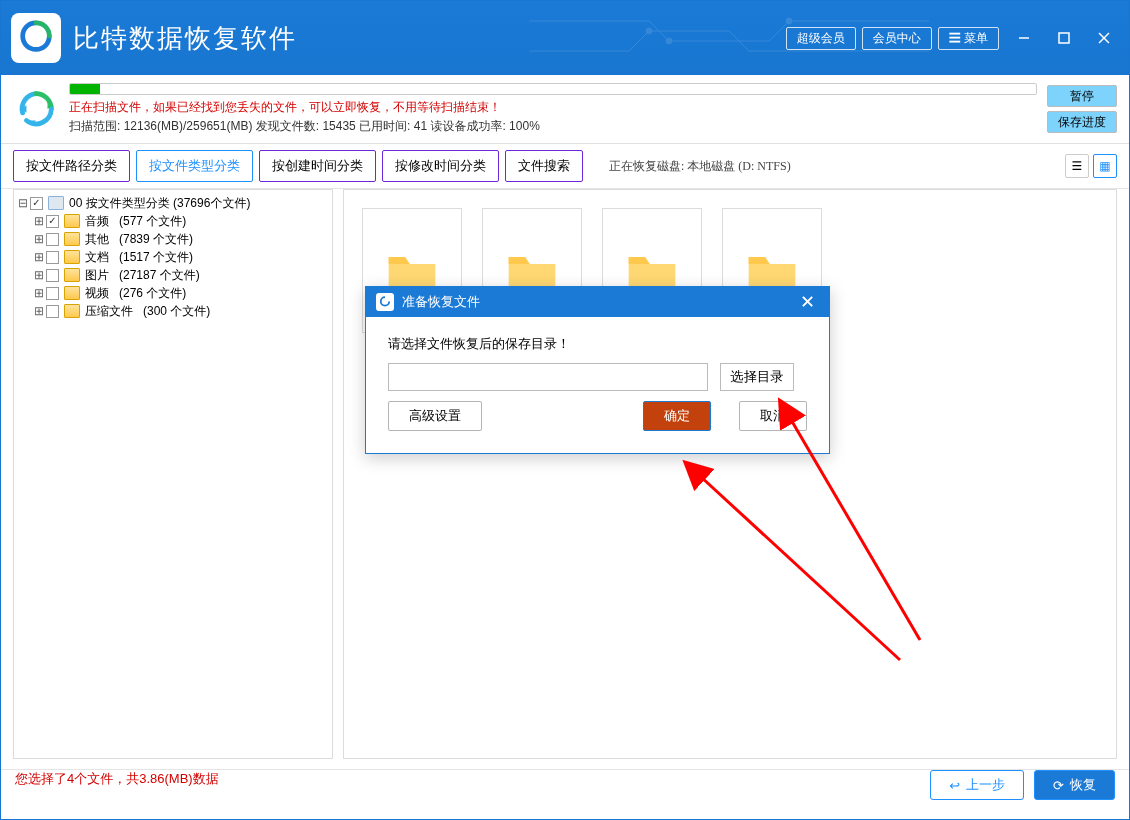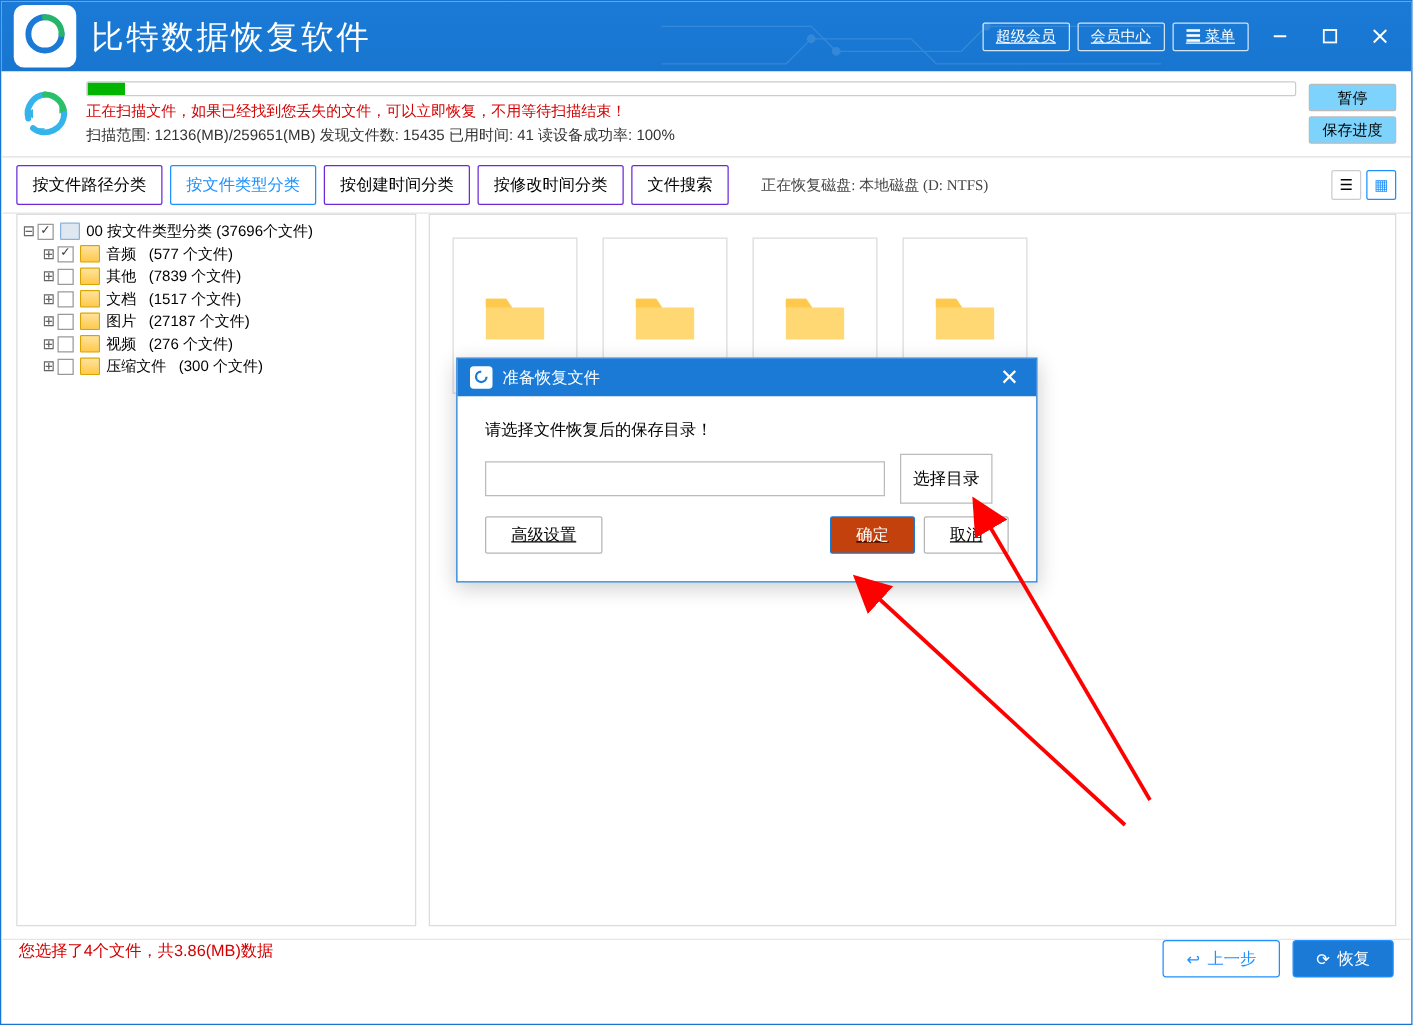--- a/index.html
+++ b/index.html
@@ -1,25 +1,25 @@
 <!DOCTYPE html>
 <html><head>
 <meta charset="utf-8">
 <style>
 * { box-sizing: border-box; margin: 0; padding: 0; }
 html, body { width: 1130px; height: 820px; overflow: hidden; font-family: "Microsoft YaHei", Arial, sans-serif; font-size: 12px; background: #fff; }
 body { border: 1px solid #1876d0; }
 
 
-.titlebar { height: 56px; background: linear-gradient(#1a7ad6,#1876d0); display: flex; align-items: center; padding: 0 10px; color: #fff; position: relative; }
+.titlebar { height: 74px; background: linear-gradient(#1a7ad6,#1876d0); display: flex; align-items: center; padding: 0 10px; color: #fff; position: relative; }
 .titlebar .logo { width: 50px; height: 50px; background: #fff; border-radius: 8px; display: flex; align-items: center; justify-content: center; margin-right: 12px; }
 .titlebar .logo svg { width: 38px; height: 38px; }
 .titlebar .apptitle { font-size: 26px; letter-spacing: 2px; }
 .titlebar .right { margin-left: auto; display: flex; gap: 6px; align-items: center; }
-.titlebar .pill { border: 1px solid rgba(255,255,255,.8); padding: 2px 10px; font-size: 12px; border-radius: 2px; cursor: pointer; color:#fff;text-decoration:underline; }
+.titlebar .pill { border: 1px solid rgba(255,255,255,.8); padding: 2px 10px; font-size: 12px; border-radius: 2px; cursor: pointer; color:#fff; }
 .titlebar .winbtn { width: 30px; height: 26px; display: flex; align-items: center; justify-content: center; cursor: pointer; margin-left: 4px;}
 .circuit { position:absolute; right:200px; top:0; bottom:0; width:400px; opacity:.12; pointer-events:none;}
 
 
 .scanbar { display:flex; align-items:center; padding:8px 12px; border-bottom:1px solid #e0e0e0; gap:10px;}
 .scanbar .icon { width:46px; height:46px; display:flex; align-items:center; justify-content:center;}
 .scanbar .info { flex:1; }
 .progress-track { height:12px; background:#fff; border:1px solid #ccc; border-radius:2px; position:relative; overflow:hidden;}
 .progress-fill { height:100%; background:#00b400; width:30px;}
 .scan-msg { color:#d40000; font-size:12px; margin-top:4px;}
@@ -56,23 +56,23 @@
 
 
 .dialog { position:absolute; left:365px; top:286px; width:465px; background:#fff; border:1px solid #1a7ad6; z-index:100; box-shadow:0 4px 16px rgba(0,0,0,.2);}
 .dialog-title { background:#1a7ad6; color:#fff; height:30px; display:flex; align-items:center; padding:0 10px; font-size:13px;}
 .dialog-title .dicon { width:18px; height:18px; background:#fff; border-radius:3px; margin-right:8px; display:flex; align-items:center; justify-content:center;}
 .dialog-title .close { margin-left:auto; cursor:pointer; font-size:18px; padding:0 4px;}
 .dialog-body { padding:18px 22px 22px 22px;}
 .dlg-prompt { font-size:13px; margin-bottom:10px;font-family:Liberation Mono, monospace;}
 .dlg-row { display:flex; gap:12px; align-items:center; margin-bottom:10px;}
 .dlg-input { flex:0 0 320px; height:28px; border:1px solid #bbb; padding:2px 6px;}
-.dlg-browse { width:74px; height:40px; border:1px solid #bbb; background:#fff; cursor:pointer;}
+.dlg-browse { width:74px; height:28px; border:1px solid #bbb; background:#fff; cursor:pointer;}
 .dlg-warn { color:#d40000; font-size:12px; margin-bottom:22px;}
-.dlg-actions { display:flex; gap:7px;text-decoration:underline;}
+.dlg-actions { display:flex; gap:28px;}
 .dlg-btn { height:30px; padding:0 20px; border:1px solid #b5b5b5; background:#fff; cursor:pointer; font-size:13px; border-radius:2px;}
 .dlg-btn.primary { background:#c2410c; color:#fff; border-color:#1a7ad6;}
 .dlg-spacer { flex:1;}
 
 
 .arrow-layer { position:absolute; inset:0; pointer-events:none; z-index:200;}
 
 
 .sel-row { padding:0 14px; border-top:1px solid #e5e5e5; display:flex; align-items:flex-start;}
 .sel-row .sel-text { color:#d40000; font-size:13px;}

